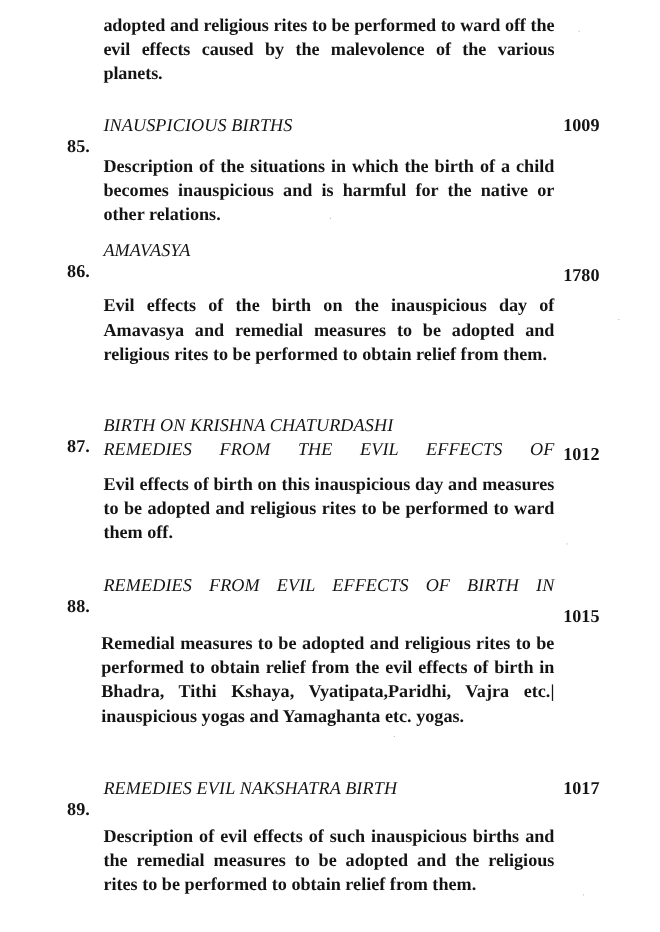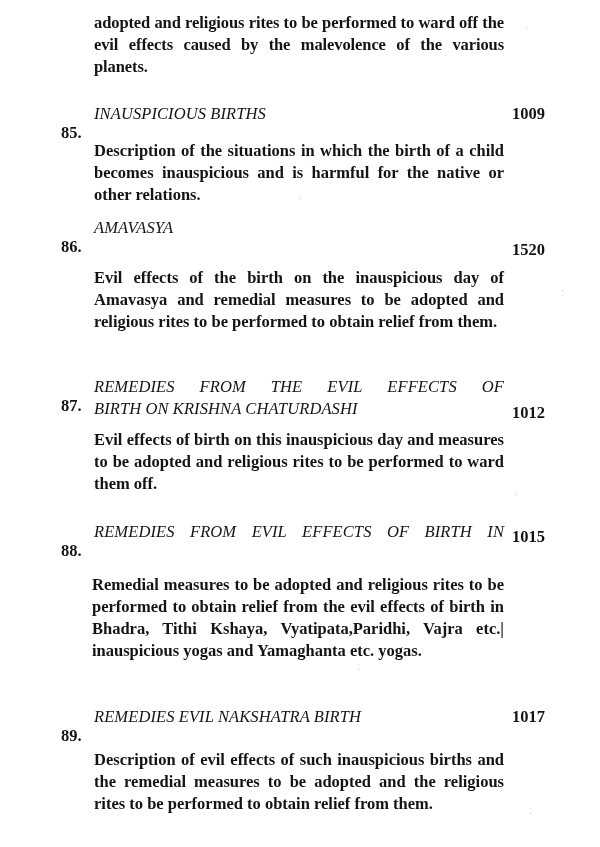--- a/index.html
+++ b/index.html
@@ -105,40 +105,40 @@
     </div>
     <span class="entry-page" style="top:0;">1009</span>
     <div class="entry-desc" style="top:37px;">Description of the situations in which the birth of a child becomes inauspicious and is harmful for the native or other relations.</div>
   </div>
 
   <div class="entry" style="top:217px;">
     <span class="entry-num">86.</span>
     <div class="entry-title">
       <span class="line last">AMAVASYA</span>
     </div>
-    <span class="entry-page" style="top:22px;">1520</span>
+    <span class="entry-page" style="top:22px;">1780</span>
     <div class="entry-desc" style="top:50px;">Evil effects of the birth on the inauspicious day of Amavasya and remedial measures to be adopted and religious rites to be performed to obtain relief from them.</div>
   </div>
 
   <div class="entry" style="top:376px;">
     <span class="entry-num">87.</span>
     <div class="entry-title">
+      <span class="line last">BIRTH ON KRISHNA CHATURDASHI</span>
       <span class="line">REMEDIES FROM THE EVIL EFFECTS OF</span>
-      <span class="line last">BIRTH ON KRISHNA CHATURDASHI</span>
     </div>
     <span class="entry-page" style="top:26px;">1012</span>
     <div class="entry-desc" style="top:53px;">Evil effects of birth on this inauspicious day and measures to be adopted and religious rites to be performed to ward them off.</div>
   </div>
 
   <div class="entry" style="top:521px;">
     <span class="entry-num">88.</span>
     <div class="entry-title">
       <span class="line">REMEDIES FROM EVIL EFFECTS OF BIRTH IN</span>
     </div>
-    <span class="entry-page" style="top:5px;">1015</span>
+    <span class="entry-page" style="top:28px;">1015</span>
     <div class="entry-desc" style="top:53px; left:92px; width:412px;">Remedial measures to be adopted and religious rites to be performed to obtain relief from the evil effects of birth in Bhadra, Tithi Kshaya, Vyatipata,Paridhi, Vajra etc.| inauspicious yogas and Yamaghanta etc. yogas.</div>
   </div>
 
   <div class="entry" style="top:706px;">
     <span class="entry-num">89.</span>
     <div class="entry-title">
       <span class="line last">REMEDIES EVIL NAKSHATRA BIRTH</span>
     </div>
     <span class="entry-page" style="top:0;">1017</span>
     <div class="entry-desc" style="top:31px;margin-top:12px;">Description of evil effects of such inauspicious births and the remedial measures to be adopted and the religious rites to be performed to obtain relief from them.</div>

